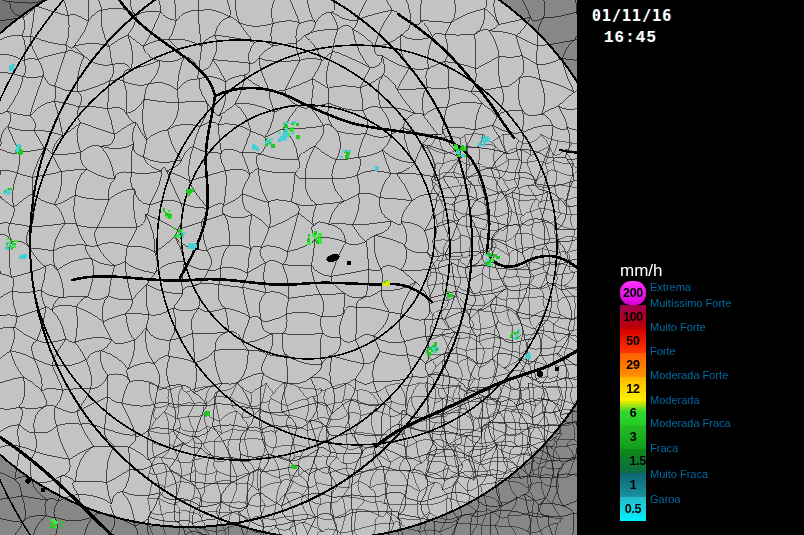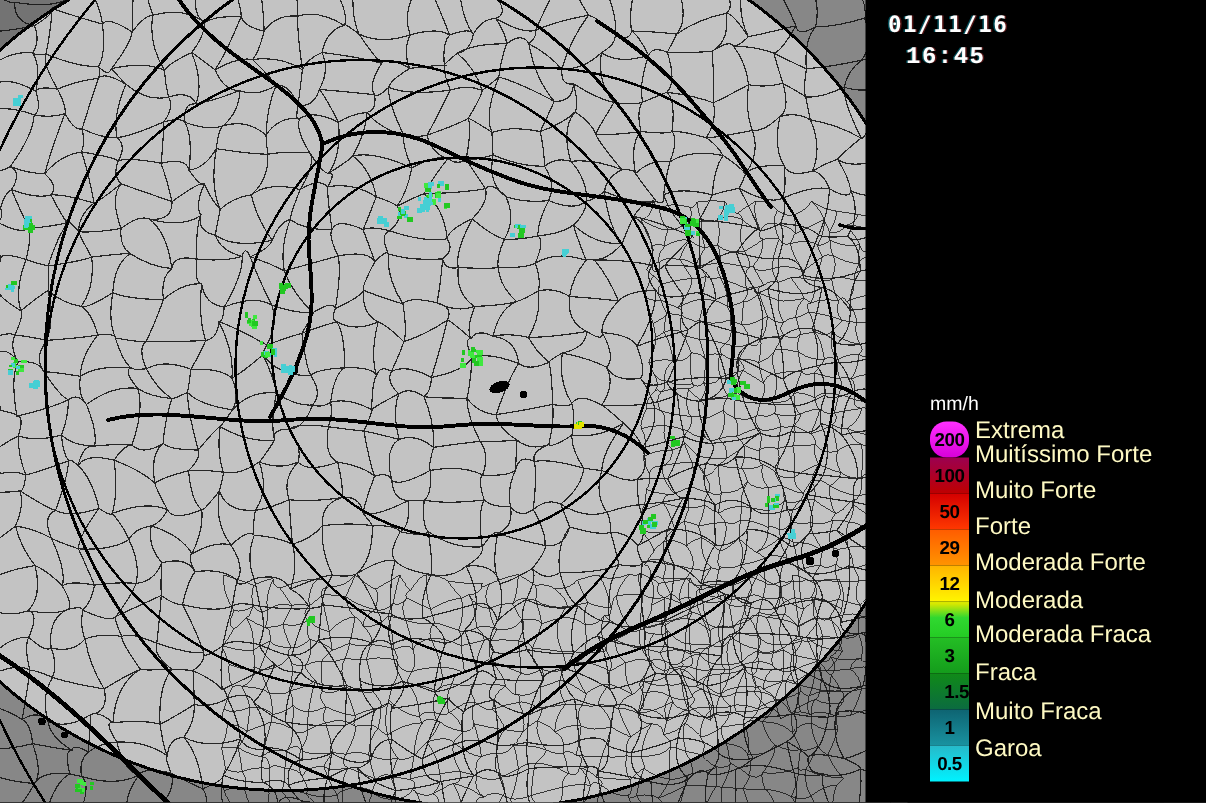--- a/index.html
+++ b/index.html
@@ -7,26 +7,26 @@
           font-family:"Liberation Sans",sans-serif;}
   .map-wrap{position:absolute;left:0;top:0;width:605px;height:535px;}
   .map-wrap svg{display:block;}
   .panel{position:absolute;left:577px;top:0;width:199px;height:535px;background:#000;color:#fff;}
   .date{position:absolute;left:15px;top:7px;font-family:"DejaVu Sans Mono",monospace;
         font-weight:bold;font-size:15px;letter-spacing:1px;white-space:nowrap;
         text-shadow:-1px 0 rgba(0,220,255,.35),1px 0 rgba(255,70,70,.35);}
   .time{position:absolute;left:27px;top:29px;font-family:Liberation Mono, monospace;
         font-weight:bold;font-size:16px;letter-spacing:1px;
         text-shadow:-1px 0 rgba(0,220,255,.35),1px 0 rgba(255,70,70,.35);text-align:center;}
-  .unit{position:absolute;left:43px;top:261px;font-size:13px;color:#fff;}
+  .unit{position:absolute;left:43px;top:261px;font-size:17px;color:#fff;}
   .colorbar{position:absolute;left:43px;top:281px;width:26px;}
   .seg{width:26px;height:24px;display:flex;align-items:center;justify-content:center;}
   .num{font-size:12.5px;font-weight:bold;color:#000;letter-spacing:-0.3px;}
   .labels{position:absolute;left:73px;top:281px;width:126px;height:240px;}
-  .lb{position:absolute;left:0;font-size:16px;color:#fef9c3;white-space:nowrap;line-height:13px;}
+  .lb{position:absolute;left:0;font-size:11px;color:#0369a1;white-space:nowrap;line-height:13px;}
   .lb0{top:0px}.lb1{top:16px}.lb2{top:40px}.lb3{top:64px}.lb4{top:88px}
   .lb5{top:113px}.lb6{top:136px}.lb7{top:161px}.lb8{top:187px}.lb9{top:212px}
 </style>
 </head>
 <body>
 
 <div class="screen">
 
   <div class="map-wrap">
     <svg width="605" height="535" viewBox="0 0 605 535" shape-rendering="crispEdges">

